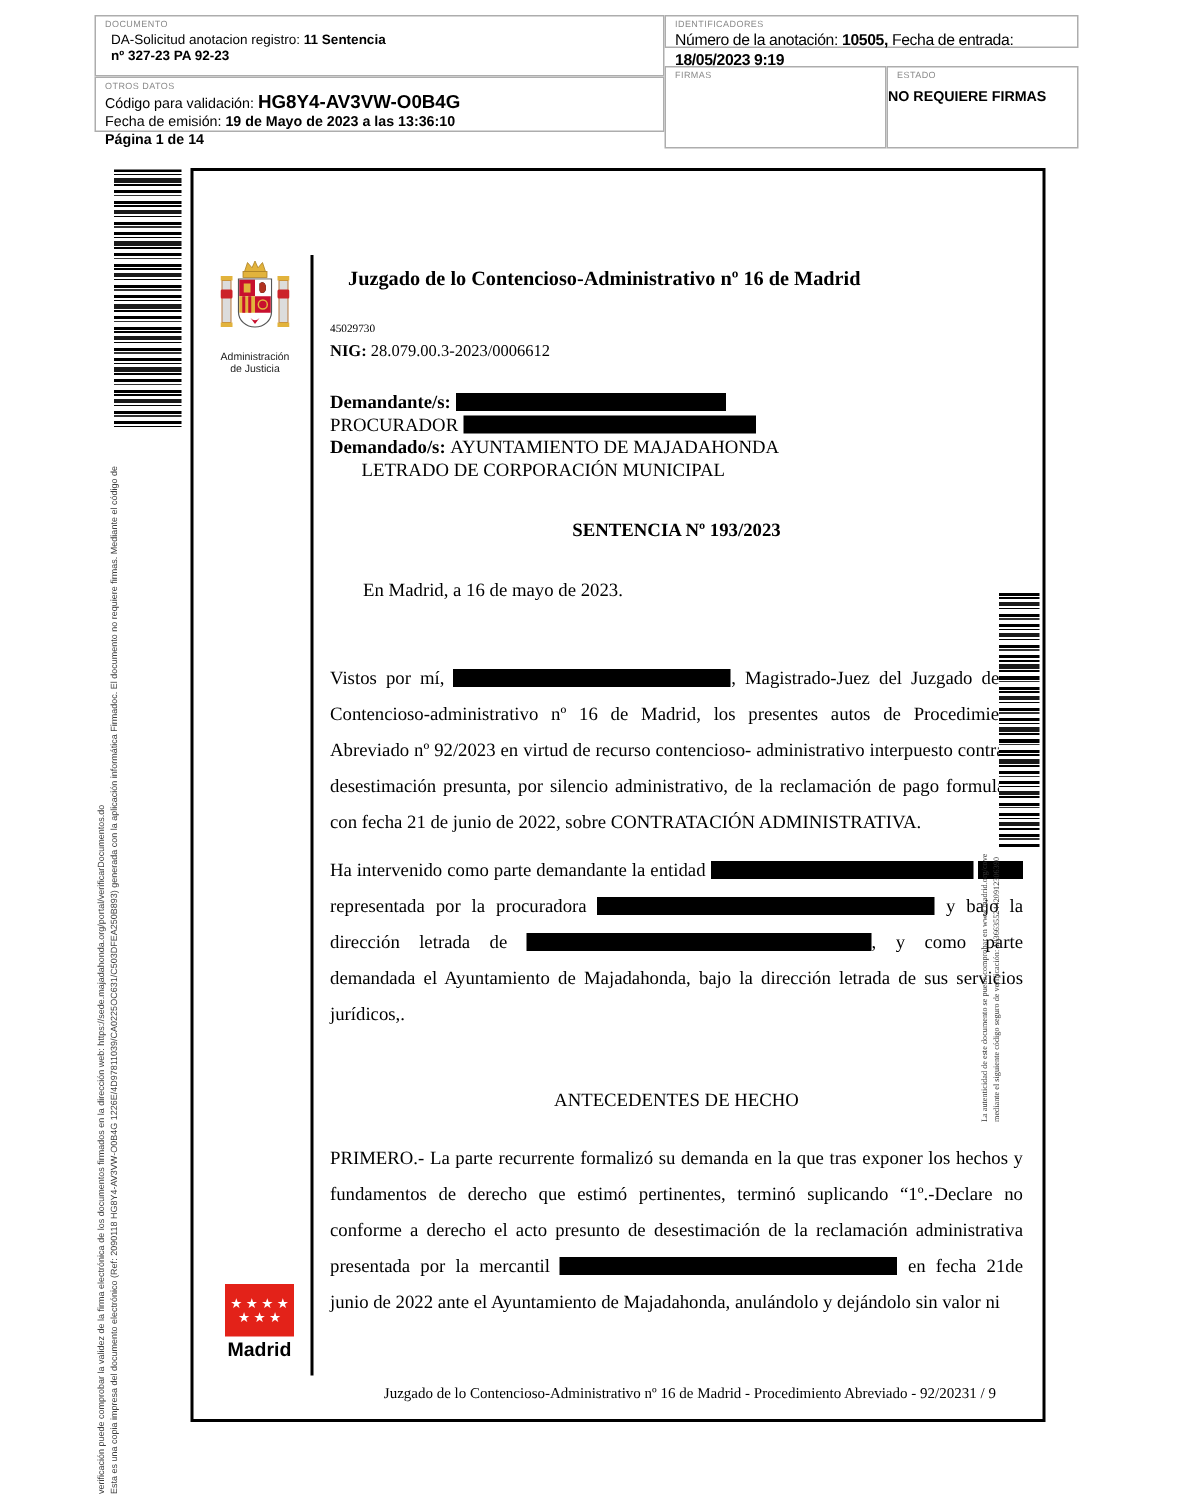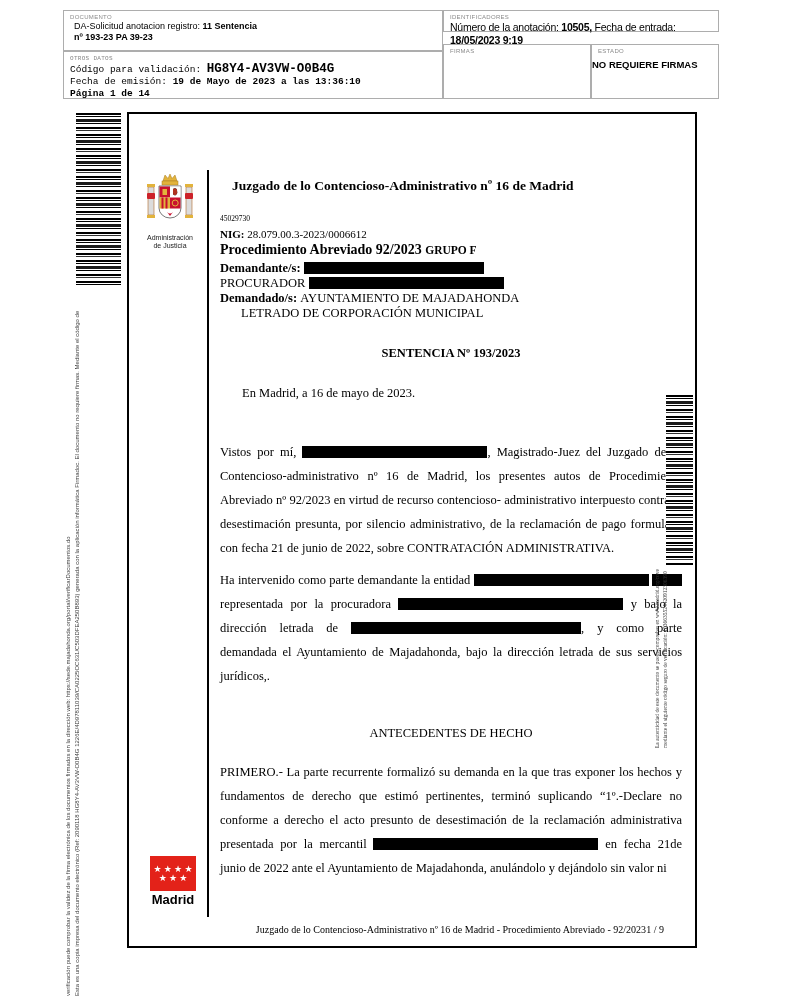--- a/index.html
+++ b/index.html
@@ -4,21 +4,21 @@
 <style>
   html,body{margin:0;padding:0;background:#fff;}
   .screen{position:relative;width:792px;height:1000px;background:#ffffff;overflow:hidden;
           font-family:"Liberation Sans",sans-serif;color:#000;}
 
   
   .hdr{position:absolute;left:63px;top:10px;width:656px;height:89px;}
   .hdr-cell{position:absolute;border:1px solid #adadad;box-sizing:border-box;background:#fff;}
   .hdr-label{font-size:6px;color:#8a8a8a;padding:3px 0 1px 6px;letter-spacing:.3px;}
   .cell-doc{left:0;top:0;width:380px;height:41px;}
-  .cell-otros{left:0;top:41px;width:380px;height:48px;font-family:Liberation Mono, monospace;}
+  .cell-otros{left:0;top:41px;width:380px;height:37px;}
   .cell-ident{left:380px;top:0;width:276px;height:22px;}
   .cell-firmas{left:380px;top:34px;width:148px;height:55px;}
   .cell-estado{left:528px;top:34px;width:128px;height:55px;}
   .doc-text{font-size:9px;line-height:11px;padding:0 8px 0 10px;}
   .ident-text{font-size:10.5px;letter-spacing:-0.25px;line-height:13px;padding:0 4px 0 6px;}
   .otros-text{font-size:9.5px;line-height:12px;padding:0 8px 0 6px;}
   .otros-text .code{font-size:12.5px;font-weight:bold;}
   .estado-text{font-size:9.5px;font-weight:bold;text-align:left;padding-top:4px;}
   b{font-weight:bold;}
 
@@ -66,21 +66,21 @@
 </head>
 <body>
 
 <div class="screen">
 
   <div class="hdr">
     <div class="hdr-cell cell-doc">
       <div class="hdr-label">DOCUMENTO</div>
       <div class="doc-text">
         <span>DA-Solicitud anotacion registro: </span><b>11 Sentencia</b><br>
-        <b>nº 193-23 PA 39-23</b>
+        <b>nº 327-23 PA 92-23</b>
       </div>
     </div>
     <div class="hdr-cell cell-ident">
       <div class="hdr-label">IDENTIFICADORES</div>
       <div class="ident-text">
         <span>Número de la anotación: </span><b>10505,</b><span> Fecha de entrada: </span><b>18/05/2023 9:19</b><br>
         <b>:00</b>
       </div>
     </div>
     <div class="hdr-cell cell-otros">
@@ -143,23 +143,20 @@
     </div>
 
     <div class="rule"></div>
 
     <div class="content">
       <div class="blk court">Juzgado de lo Contencioso-Administrativo nº 16 de Madrid</div>
       <div class="blk ocode">45029730</div>
       <div class="blk nig">
         <b>NIG: </b><span>28.079.00.3-2023/0006612</span>
       </div>
-      <div class="blk proc">
-        <span>Procedimiento Abreviado 92/2023 </span><span class="grp">GRUPO F</span>
-      </div>
       <div class="blk party p1">
         <b>Demandante/s: </b><span class="redact" style="width:180px"></span>
       </div>
       <div class="blk party p2">
         <span>PROCURADOR </span><span class="redact" style="width:195px"></span>
       </div>
       <div class="blk party p3">
         <b>Demandado/s: </b><span>AYUNTAMIENTO DE MAJADAHONDA</span>
       </div>
       <div class="blk party p4">LETRADO DE CORPORACIÓN MUNICIPAL</div>

